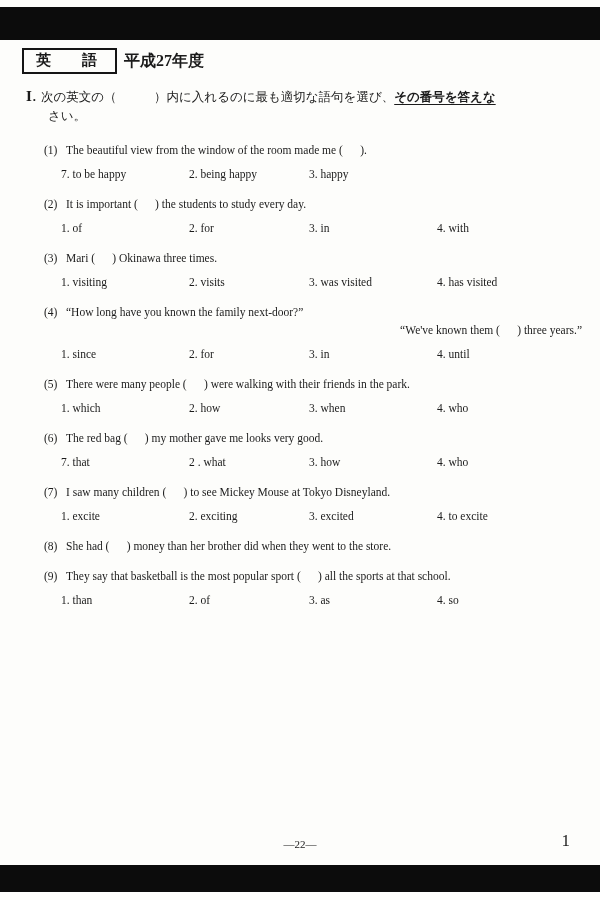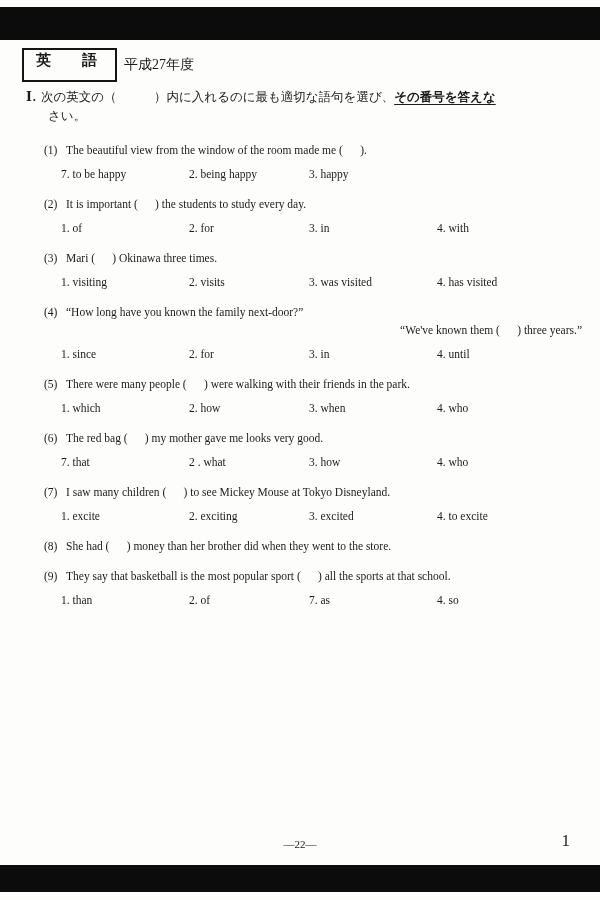--- a/index.html
+++ b/index.html
@@ -11,27 +11,27 @@
     color: #1b1b1b;
     font-family: "Liberation Serif", "DejaVu Serif", serif;
   }
   .bar { position: absolute; left: 0; right: 0; background: #0c0c0c; }
   .bar-top { top: 7px; height: 33px; }
   .bar-bottom { bottom: 8px; height: 27px; }
 
   .header { position: absolute; top: 48px; left: 22px; display: flex; align-items: center; }
   .subject-box {
     border: 2px solid #151515;
-    padding: 3px 10px 12px 12px;
+    padding: 3px 10px 4px 12px;
     font-weight: bold;
     font-size: 15px;
     letter-spacing: 8px;
     line-height: 1;
   }
-  .year { font-size: 14px; margin-left: 7px; }
+  .year { font-size: 16px; margin-left: 7px; font-weight: bold; }
 
   .instruction { position: absolute; top: 88px; left: 26px; right: 28px; font-size: 12.5px; line-height: 19px; }
   .instr-line1 { white-space: pre-wrap; }
   .instr-line2 { padding-left: 22px; white-space: pre-wrap; }
   .u { text-decoration: underline; text-underline-offset: 3px; font-weight: bold; }
   .sect { font-weight: bold; letter-spacing: 1px; margin-right: 4px; }
 
   .questions { position: absolute; top: 143px; left: 44px; right: 18px; }
   .q { margin-bottom: 15px; font-size: 11.5px; line-height: 15px; }
   .q-line { display: flex; }
@@ -137,21 +137,21 @@
     </div>
 
   </div>
 
   <div class="q">
     <div class="q-line">
       <span class="q-num">(9)</span>
         <span class="q-text">They say that basketball is the most popular sport (      ) all the sports at that school.</span>
     </div>
 
-    <div class="opts"><span>1. than</span><span>2. of</span><span>7. as</span><span>4. so</span></div>
+    <div class="opts"><span>1. than</span><span>2. of</span><span>3. as</span><span>4. so</span></div>
   </div>
 
 </div>
 
 <div class="footer-page">—22—</div>
 <div class="corner-num">1</div>
 
 <div class="bar bar-bottom"></div>
 
 </body></html>

